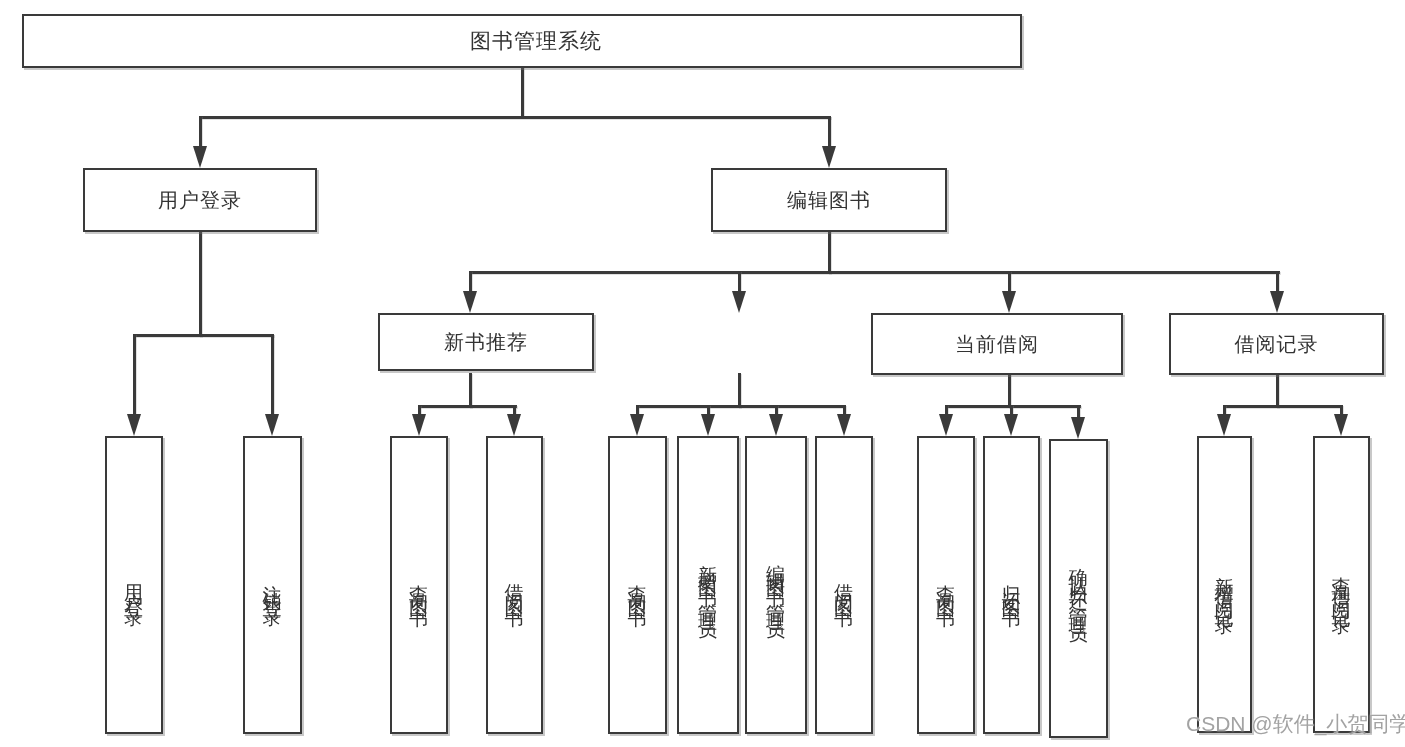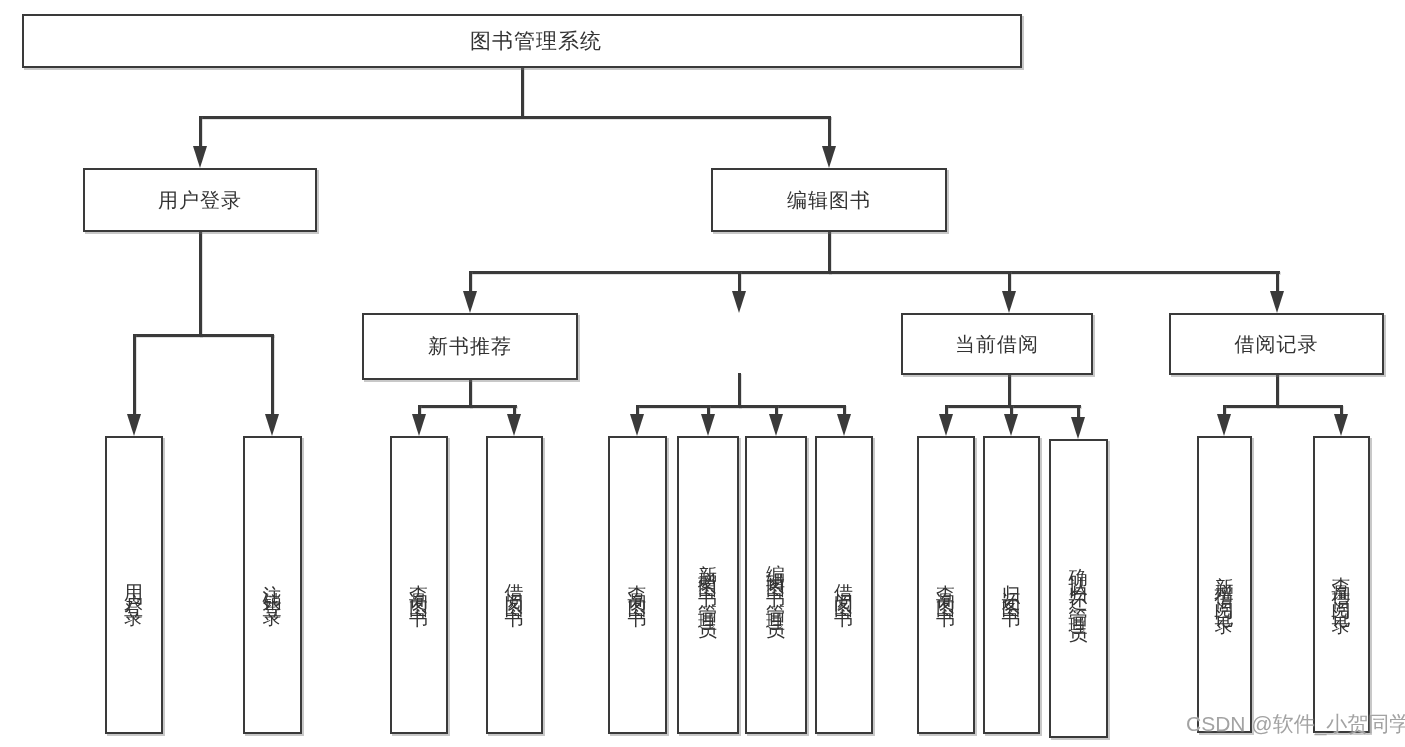--- a/index.html
+++ b/index.html
@@ -95,22 +95,22 @@
   <div class="ln v" style="left:1223px;top:405px;height:12px"></div>
   <div class="arr" style="left:1217px;top:414px"></div>
   <div class="ln v" style="left:1340px;top:405px;height:12px"></div>
   <div class="arr" style="left:1334px;top:414px"></div>
 
   <div class="box hbox rootbox" style="left:22px;top:14px;width:1000px;height:54px">图书管理系统</div>
 
   <div class="box hbox" style="left:83px;top:168px;width:234px;height:64px">用户登录</div>
   <div class="box hbox" style="left:711px;top:168px;width:236px;height:64px">编辑图书</div>
 
-  <div class="box hbox" style="left:362px;top:313px;width:216px;height:67px">新书推荐</div>
-  <div class="box hbox" style="left:901px;top:313px;width:192px;height:62px">当前借阅</div>
+  <div class="box hbox" style="left:378px;top:313px;width:216px;height:58px">新书推荐</div>
+  <div class="box hbox" style="left:871px;top:313px;width:252px;height:62px">当前借阅</div>
   <div class="box hbox" style="left:1169px;top:313px;width:215px;height:62px">借阅记录</div>
 
   <div class="box vbox" style="left:105px;top:436px;width:58px;height:298px">用户登录</div>
   <div class="box vbox" style="left:243px;top:436px;width:59px;height:298px">注销登录</div>
 
   <div class="box vbox" style="left:390px;top:436px;width:58px;height:298px">查询图书</div>
   <div class="box vbox" style="left:486px;top:436px;width:57px;height:298px">借阅图书</div>
 
   <div class="box vbox" style="left:608px;top:436px;width:59px;height:298px">查询图书</div>
   <div class="box vbox" style="left:677px;top:436px;width:62px;height:298px">新增图书（管理员）</div>

